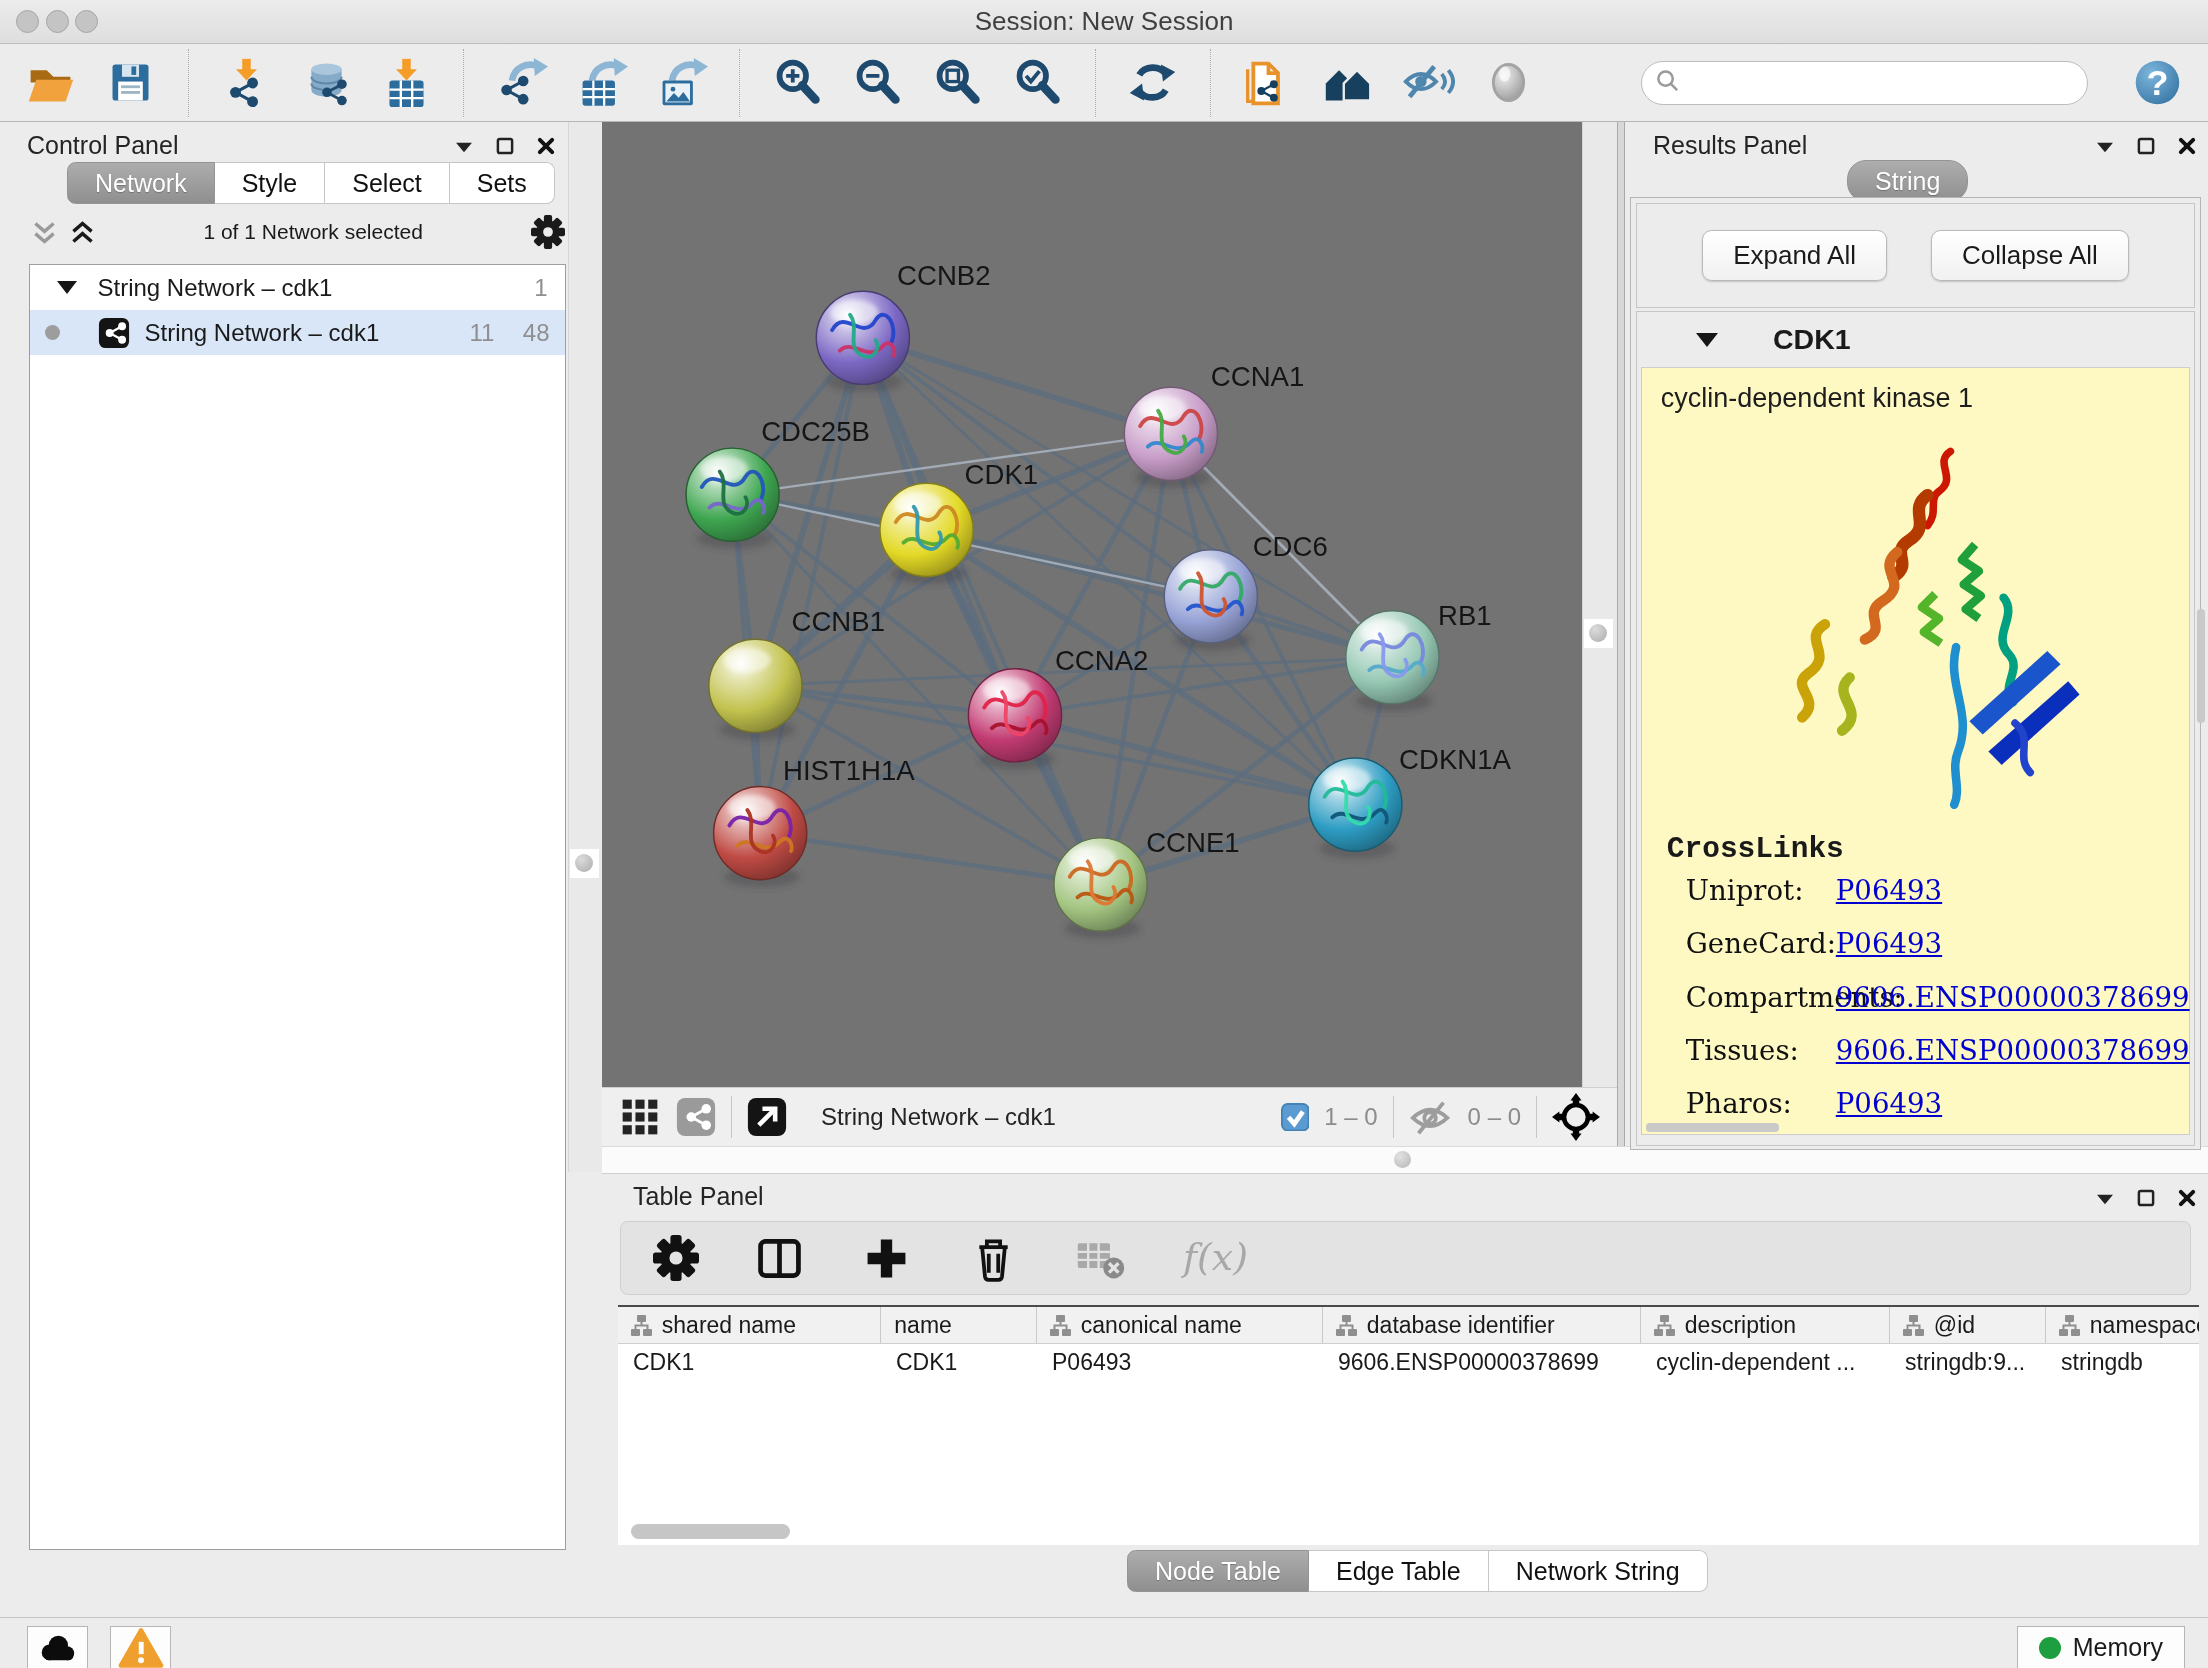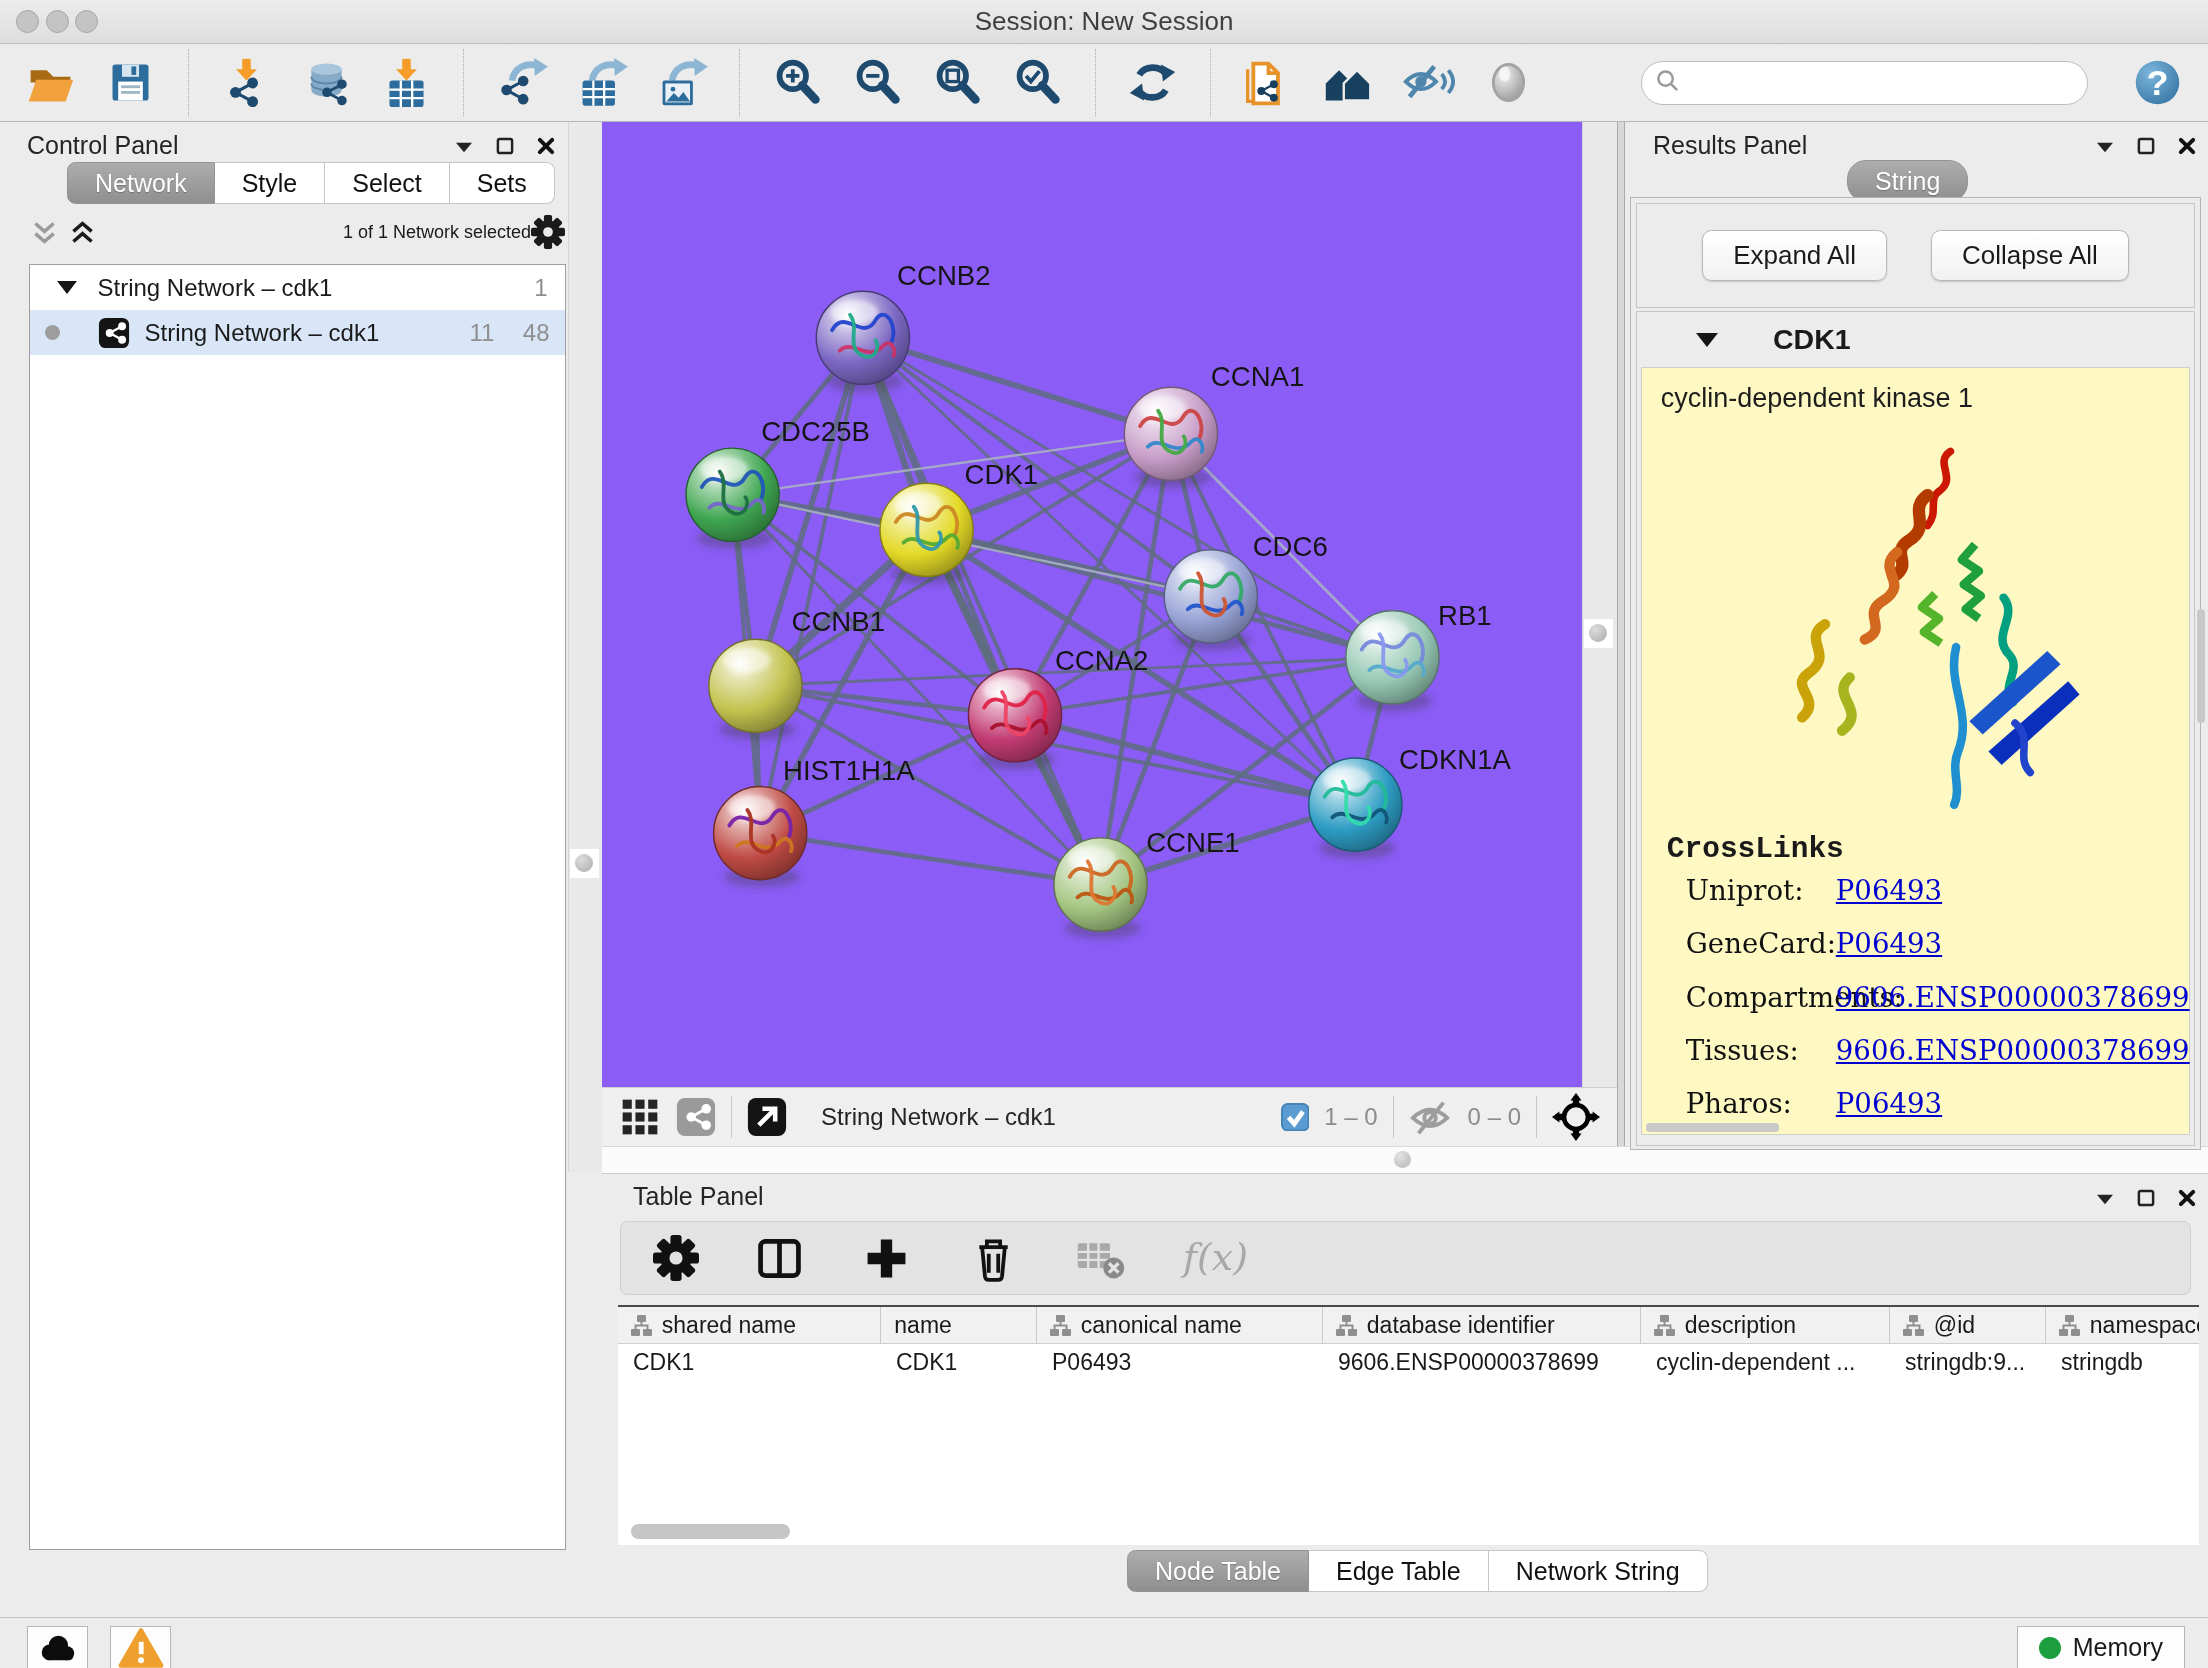--- a/index.html
+++ b/index.html
@@ -39,21 +39,21 @@
   .tree-count{color:#8f8f8f}
   .tri-down{width:0;height:0;border-left:10.5px solid transparent;border-right:10.5px solid transparent;border-top:13.3px solid #161616}
   .dot{width:15px;height:15px;border-radius:50%;background:#9d9d9d}
   
   .strip{background:#e9e9e9;border-left:1px solid #d6d6d6;border-right:1px solid #c9c9c9}
   .strip-toggle{width:28.5px;height:28.5px;background:#fff;display:flex;align-items:center;justify-content:center}
   .strip-toggle i{width:18px;height:18px;border-radius:50%;background:radial-gradient(circle at 35% 30%,#dcdcdc,#ababab);display:block}
   .vsplit{background:#d8d8d8;border-left:1px solid #a9a9a9;border-right:1px solid #a9a9a9}
   .hsplit{background:#fbfbfb;border-top:1px solid #dadada;border-bottom:1px solid #cfcfcf}
   
-  .net-canvas{background:#8b5cf6}
+  .net-canvas{background:#737373}
   .net-toolbar{background:#efefef;border-top:1px solid #cfcfcf;display:flex;align-items:center;
                box-sizing:border-box;padding:0 17px;gap:15px}
   .nt-sep{width:0;height:42px;border-left:1px solid #c6c6c6}
   .nt-count{font-size:24px;color:#8c8c8c}
   .nt-title{font-size:24px;color:#242424;margin-left:19px}
   
   .rp-outer{border:1.9px solid #b5b5b5;background:#ececec;box-sizing:border-box}
   .rp-box{border:1px solid #c6c6c6;background:#ececec;box-sizing:border-box}
   .mac-btn{height:49px;padding:0 30px;background:linear-gradient(#ffffff,#f1f1f1);border:1px solid #b9b9b9;
            border-radius:9.5px;font-size:26px;display:flex;align-items:center;box-shadow:0 1px 1.9px rgba(0,0,0,.18)}
@@ -339,21 +339,21 @@
   <span id="chev-down" style="display:flex">
       <svg width="25" height="25" viewBox="0 0 22 22" xmlns="http://www.w3.org/2000/svg">
         <path d="M3,3 l8,7 8,-7 M3,12 l8,7 8,-7" stroke="#9a9a9a" stroke-width="3" fill="none"></path>
       </svg>
     </span>
   <span id="chev-up" style="display:flex;margin-left:13.3px">
       <svg width="25" height="25" viewBox="0 0 22 22" xmlns="http://www.w3.org/2000/svg">
         <path d="M3,10 l8,-7 8,7 M3,19 l8,-7 8,7" stroke="#1a1a1a" stroke-width="3" fill="none"></path>
       </svg>
     </span>
-  <span style="flex:1;text-align:right;font-size:18px">1 of 1 Network selected</span>
+  <span style="flex:1;text-align:center;font-size:21px">1 of 1 Network selected</span>
   <span id="cp-gear" style="display:flex">
       <svg width="34" height="34" viewBox="0 0 28 28" xmlns="http://www.w3.org/2000/svg">
         <g transform="translate(14,14)" fill="#1a1a1a">
           <rect x="-3.4" y="-14" width="6.8" height="9" rx="1.6" transform="rotate(0)"></rect>
           <rect x="-3.4" y="-14" width="6.8" height="9" rx="1.6" transform="rotate(45)"></rect>
           <rect x="-3.4" y="-14" width="6.8" height="9" rx="1.6" transform="rotate(90)"></rect>
           <rect x="-3.4" y="-14" width="6.8" height="9" rx="1.6" transform="rotate(135)"></rect>
           <rect x="-3.4" y="-14" width="6.8" height="9" rx="1.6" transform="rotate(180)"></rect>
           <rect x="-3.4" y="-14" width="6.8" height="9" rx="1.6" transform="rotate(225)"></rect>
           <rect x="-3.4" y="-14" width="6.8" height="9" rx="1.6" transform="rotate(270)"></rect>

